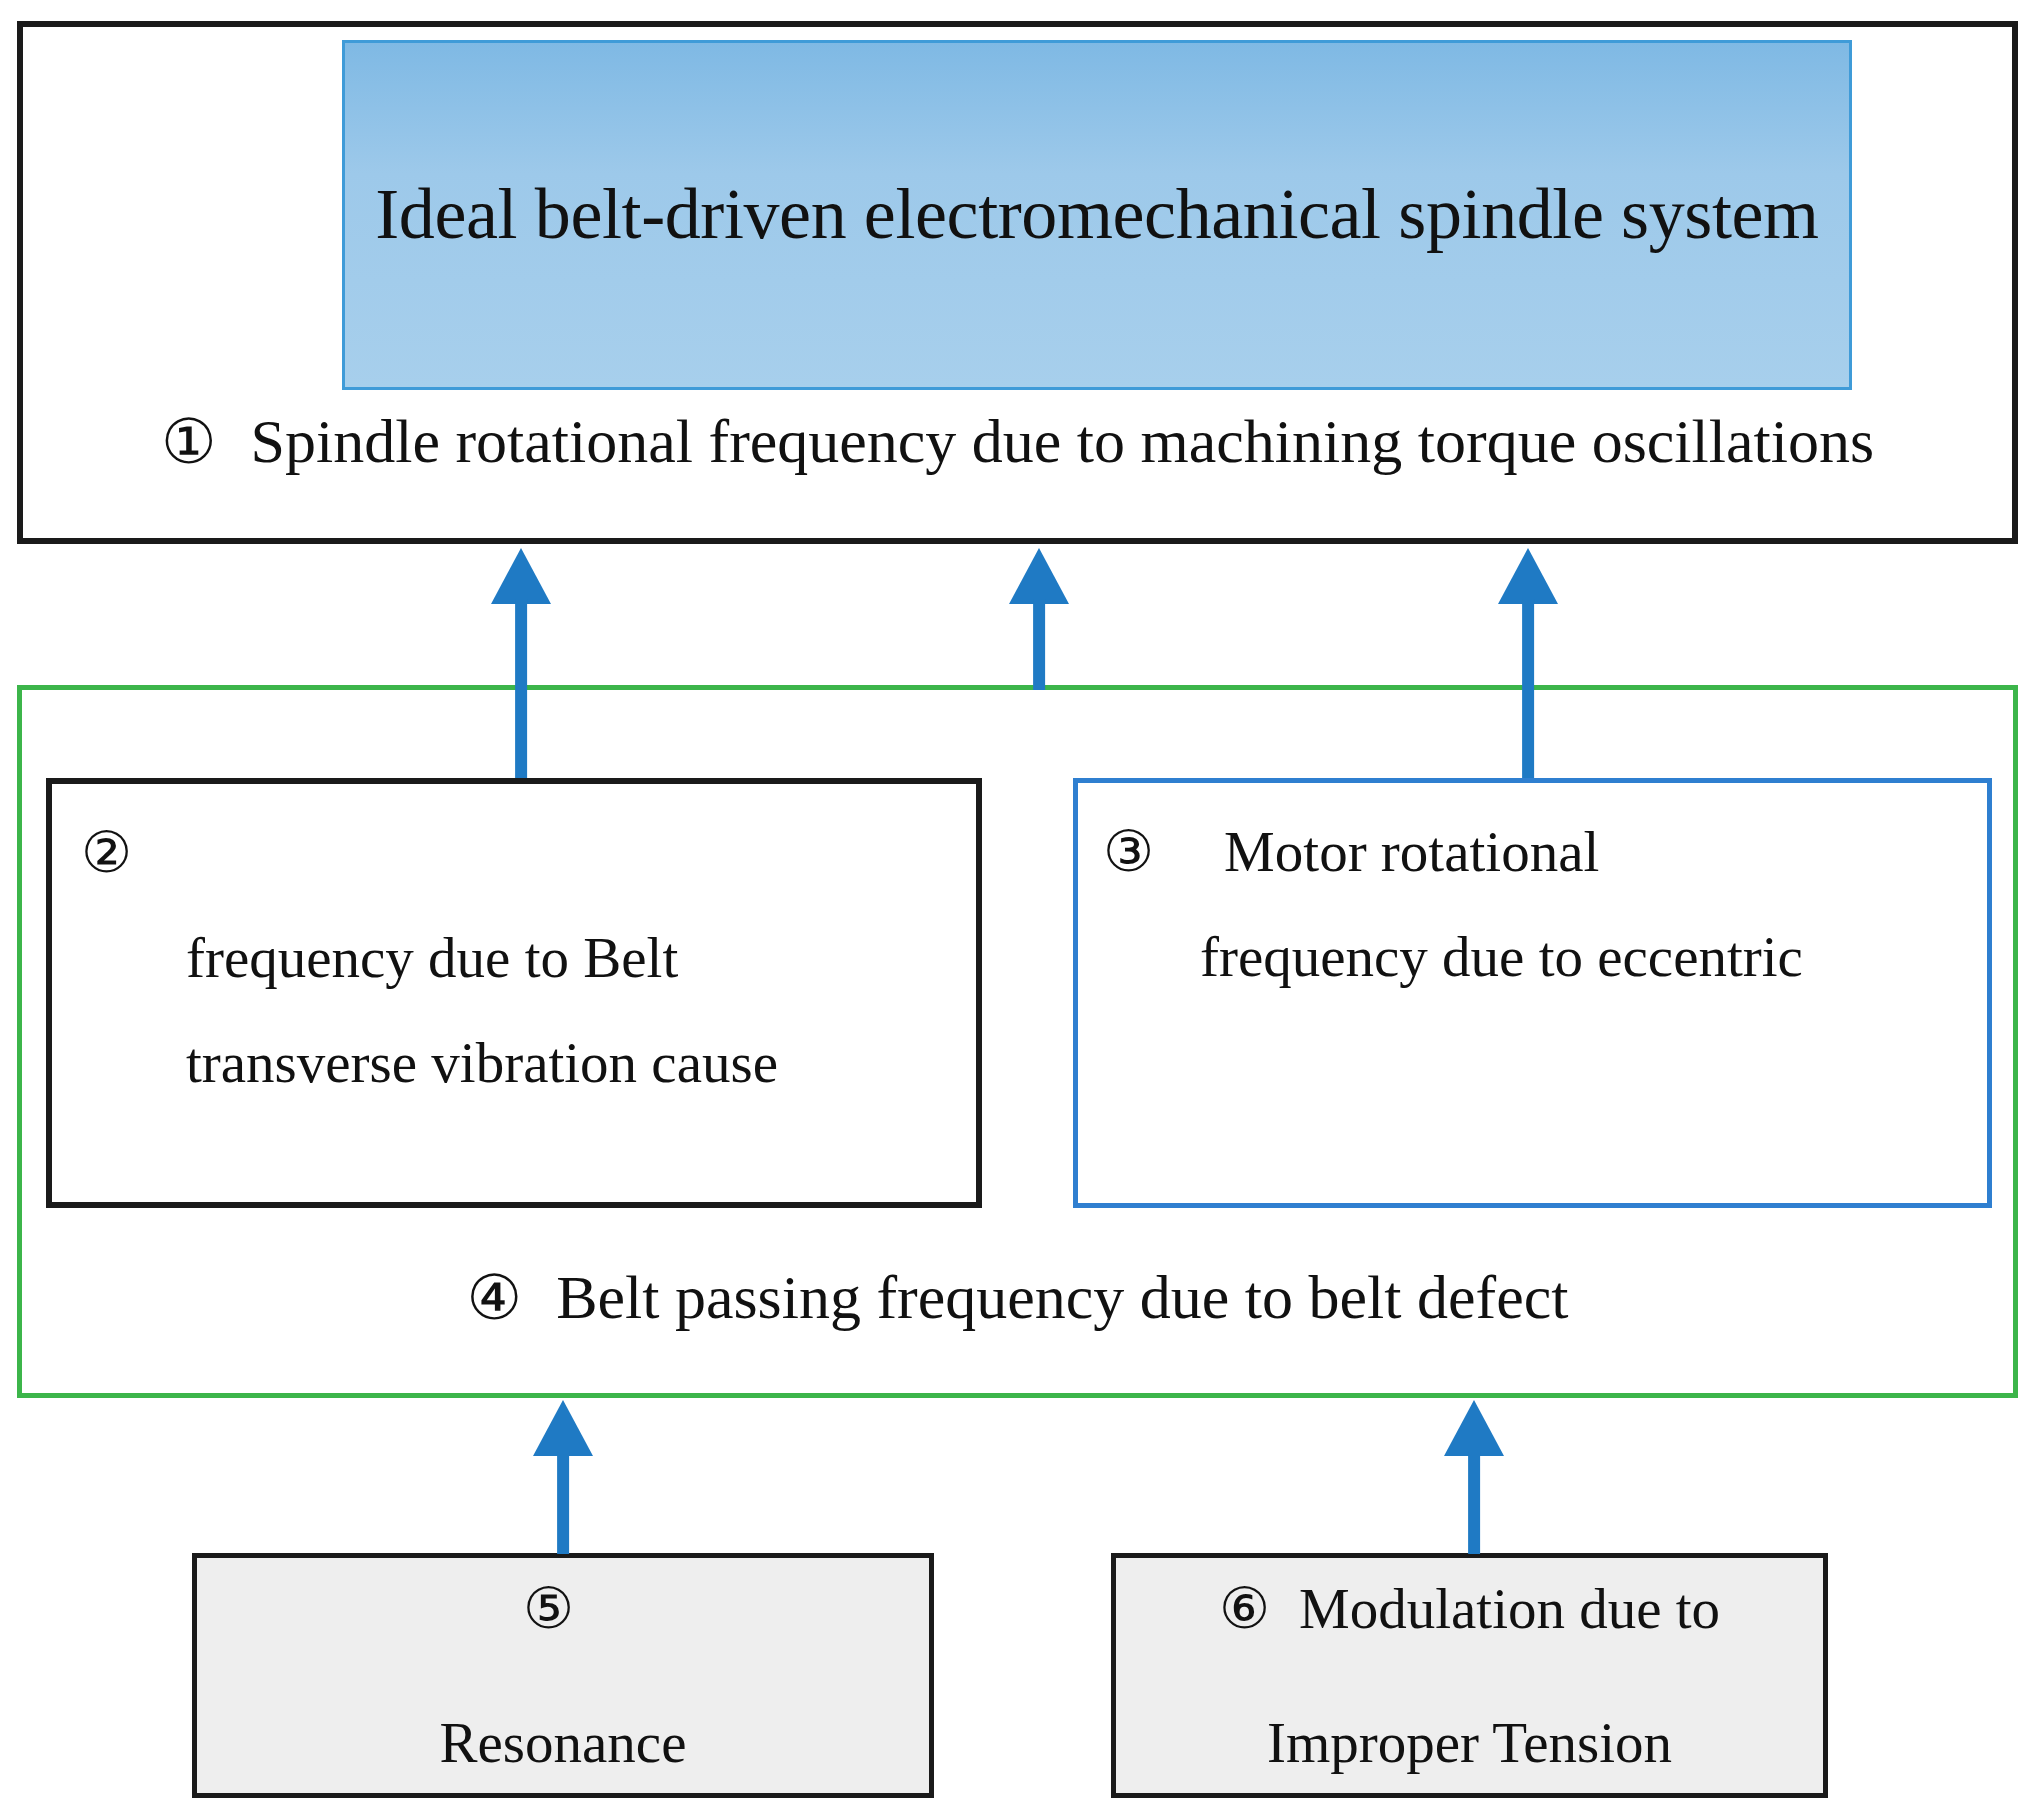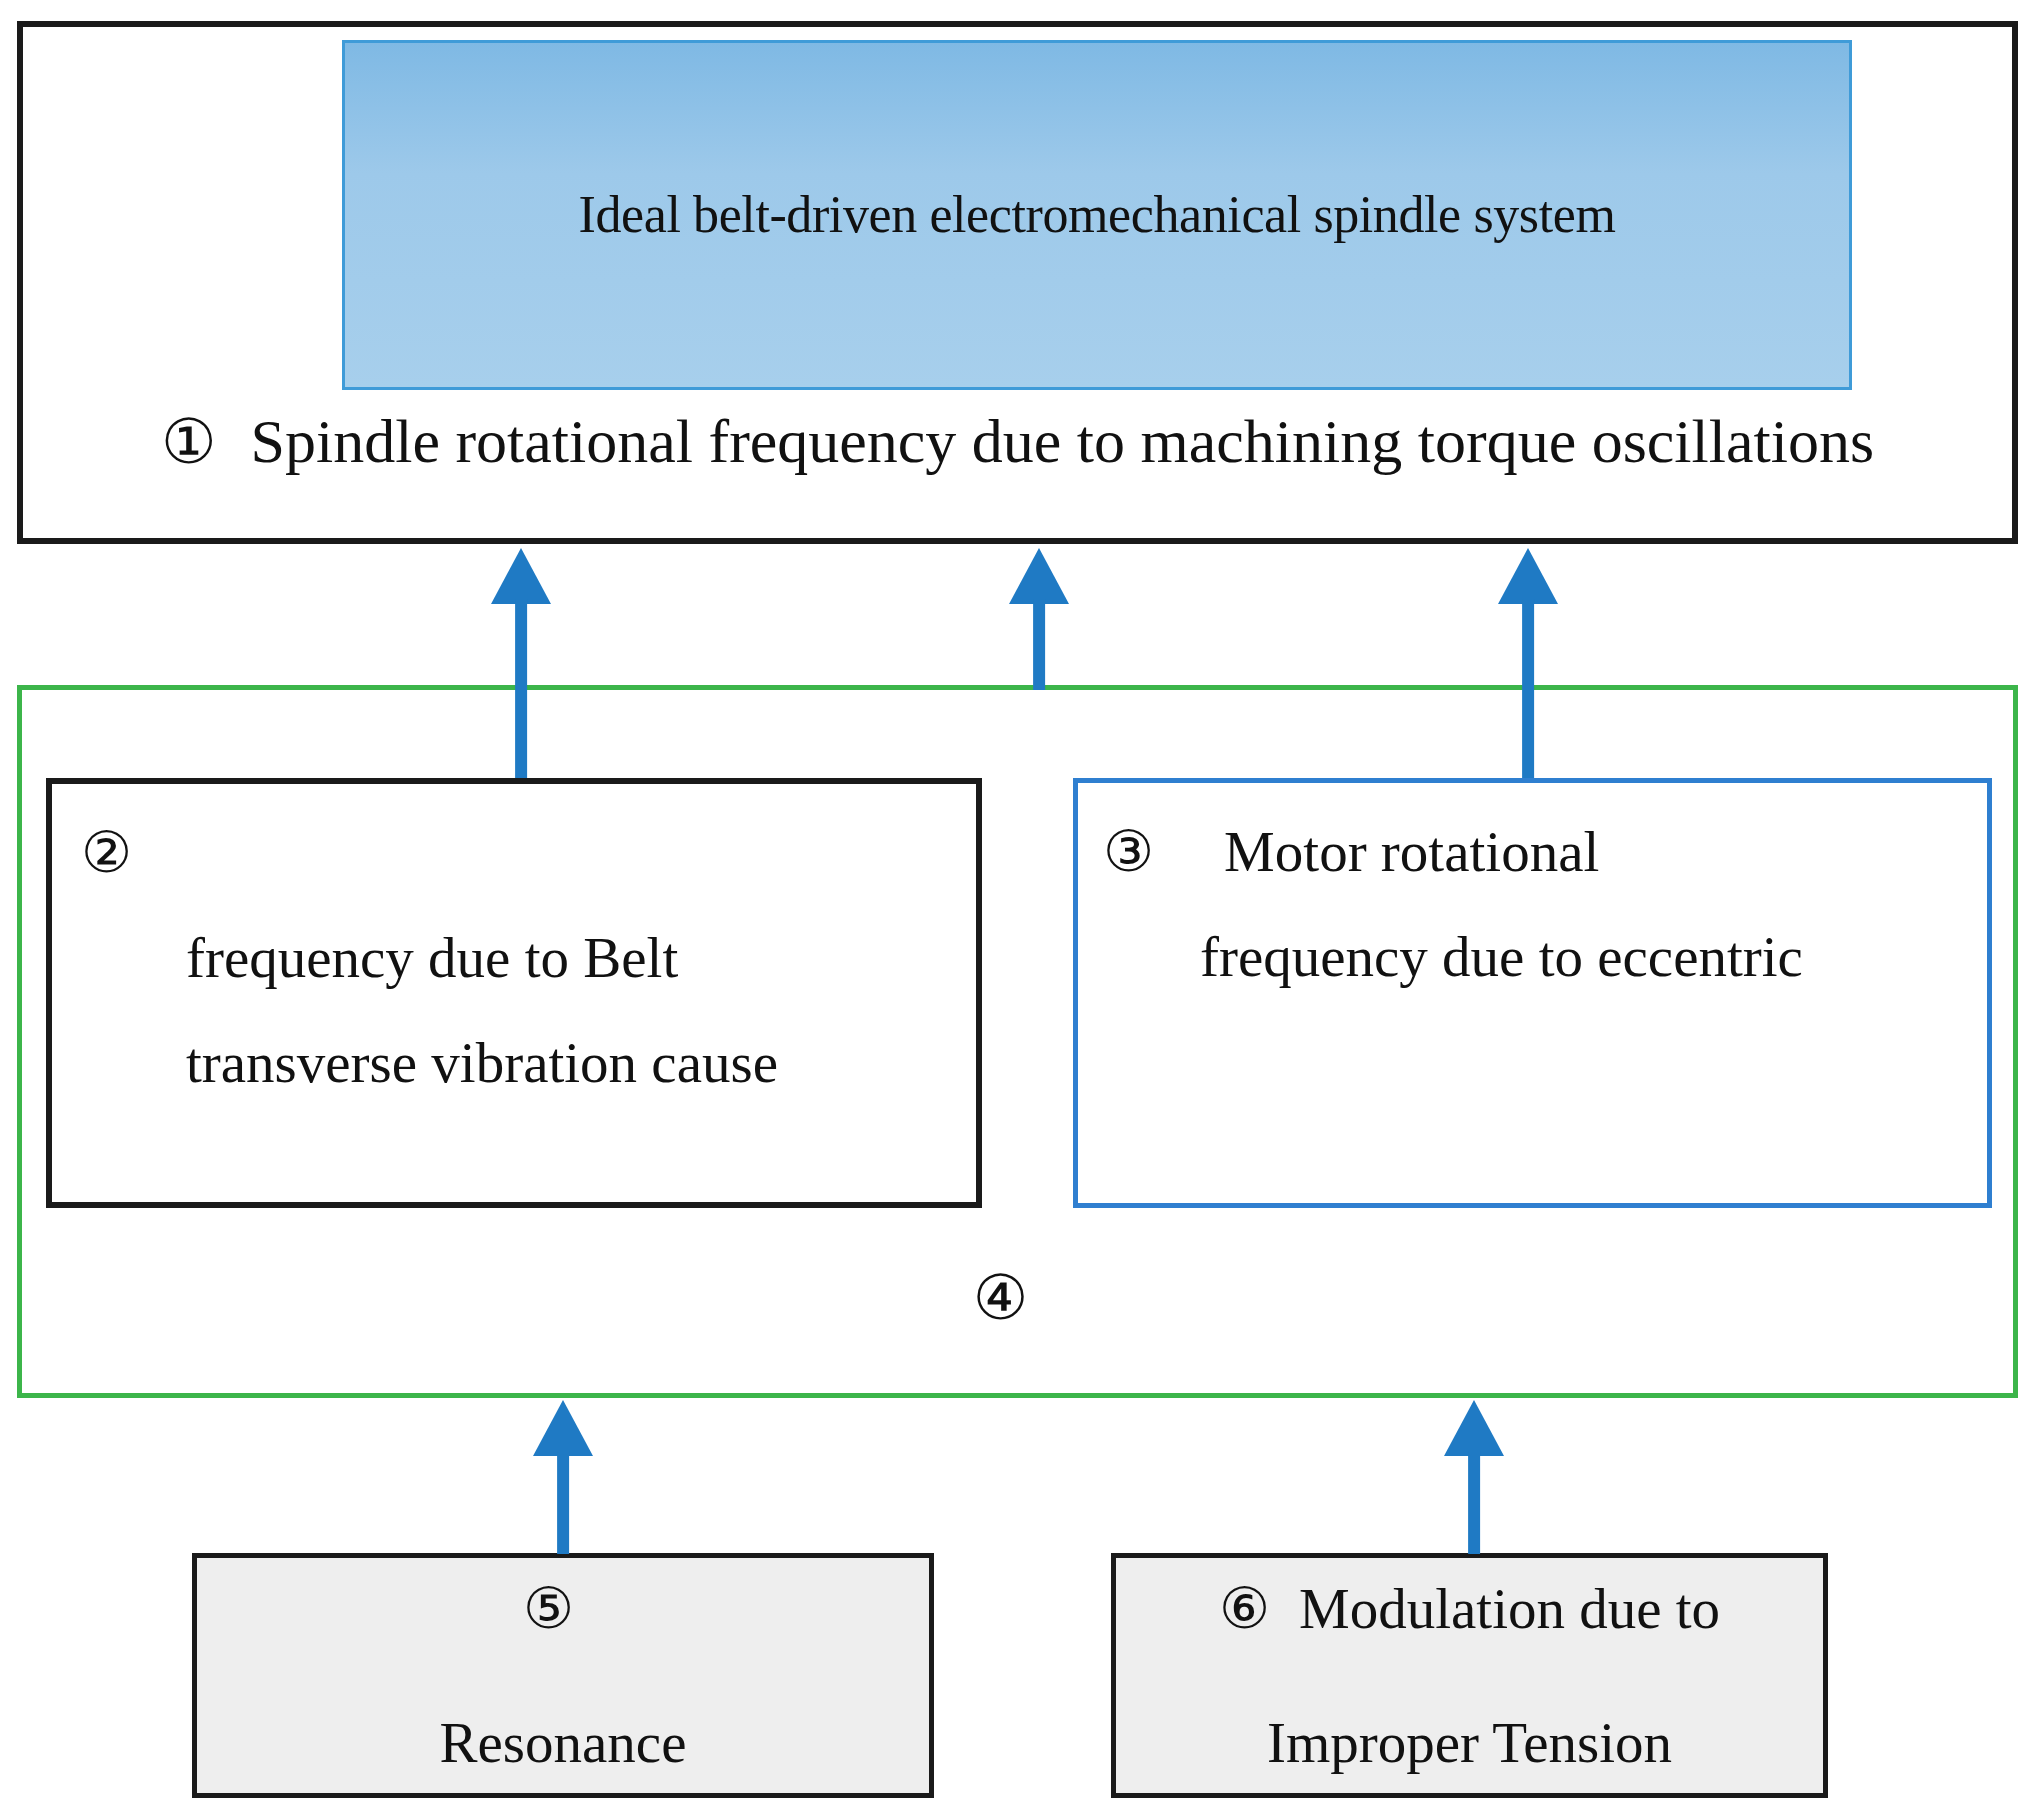--- a/index.html
+++ b/index.html
@@ -38,21 +38,21 @@
     width: 1510px;
     height: 350px;
     background: linear-gradient(180deg, #7fb9e4 0%, #9dc9ea 38%, #a7cfec 100%);
     border: 3.4px solid #3f9bd8;
     box-sizing: border-box;
     display: flex;
     align-items: center;
     justify-content: center;
   }
   .title-banner .title-text {
-    font-size: 52px;
+    font-size: 72px;
     color: #111111;
     letter-spacing: -0.4px;
     white-space: nowrap;
     line-height: 1.1;
     text-align: center;
   }
 
   
   .line-item-1 {
     position: absolute;
@@ -221,20 +221,21 @@
       <span class="marker">③</span>
       <span style="padding-left:40px">Motor rotational</span>
     </div>
     <div class="inner-line indent-3">
       <span>frequency due to eccentric</span>
     </div>
   </div>
 
   <div class="line-item-4">
     <span class="marker">④</span>
+    <span>Belt passing frequency due to belt defect</span>
   </div>
 
   <div class="box-bottom box-5">
     <div class="row">
       <span class="marker">⑤</span>
     </div>
     <div class="row">
       <span>Resonance</span>
     </div>
   </div>

